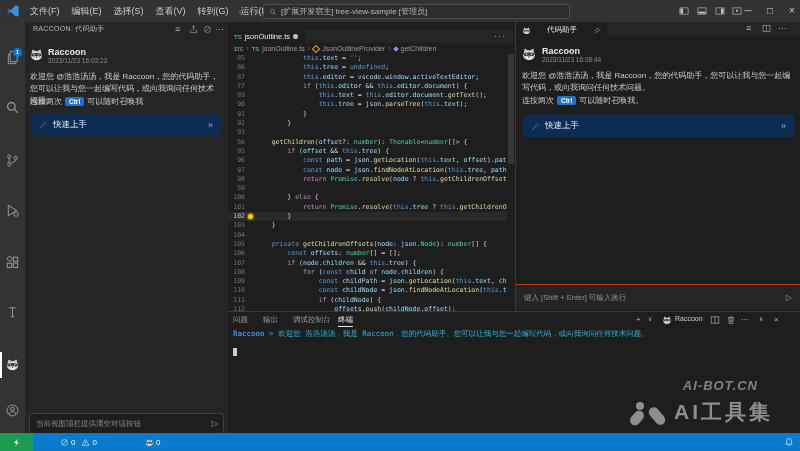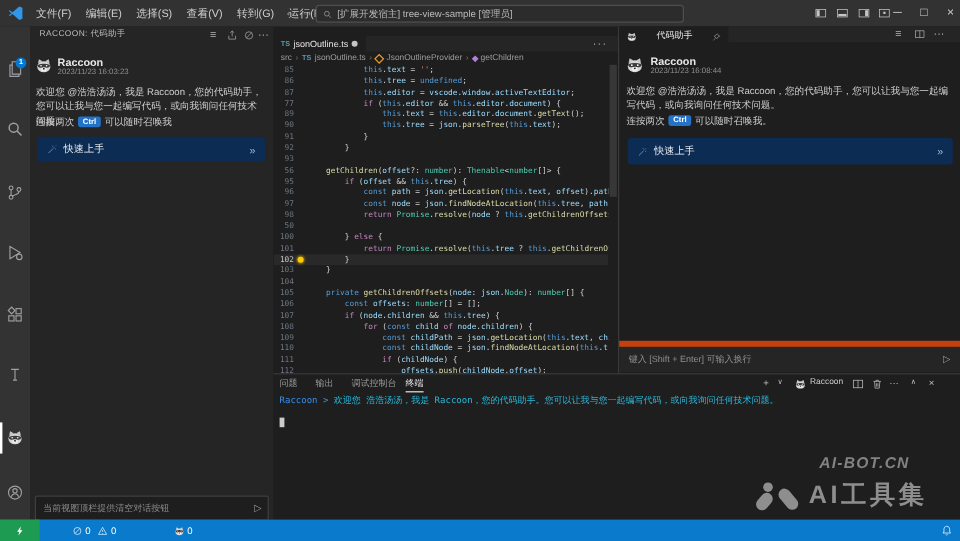--- a/index.html
+++ b/index.html
@@ -59,31 +59,31 @@
   .bulb{width:5px;height:5px;border-radius:50%;background:#fc0;box-shadow:0 0 2px 1px rgba(255,204,0,.5)}
   .ct{white-space:pre;color:#d4d4d4}
   .t-kw{color:#569cd6}.t-ctrl{color:#c586c0}.t-prop{color:#9cdcfe}.t-fn{color:#dcdcaa}
   .t-type{color:#4ec9b0}.t-str{color:#ce9178}.t-pun{color:#d4d4d4}
   #scrollbar{left:279px;top:24px;width:8px;height:264px}
   #scrollthumb{left:1px;top:0;width:6px;height:110px;background:rgba(121,121,121,.28)}
   
   #rightpanel{left:515px;top:22px;width:285px;height:289px;background:#1e1e1e;border-left:1px solid #3a3a3a;box-sizing:border-box}
   #rp-header{left:0;top:0;width:284px;height:13px;background:#252526}
   #rp-tab{left:0;top:0;height:13px;background:#1e1e1e;display:flex;align-items:flex-end;gap:16px;padding:0 6px}
-  #rp-input{left:0;top:262px;width:284px;height:26px;background:#252526;border-top:5px solid #c2410c;display:flex;align-items:center;box-sizing:border-box}
+  #rp-input{left:0;top:262px;width:284px;height:26px;background:#252526;border-top:1px solid #c2410c;display:flex;align-items:center;box-sizing:border-box}
   #rp-input .ph{font-size:7.5px;color:#8f8f8f;padding-left:8px;flex:1;white-space:nowrap;overflow:hidden}
   
   #bottompanel{left:228px;top:311px;width:572px;height:122px;background:#1e1e1e;border-top:1px solid #3a3a3a;box-sizing:border-box}
   .ptab{top:2px;height:12px;font-size:7.5px;color:#9a9a9a;line-height:12px;white-space:nowrap}
   .ptab.active{color:#e7e7e7;border-bottom:1px solid #e7e7e7}
   .pico{top:3px;width:10px;height:10px;color:#bdbdbd}
   .ptxtico{top:1px;font-size:8px;color:#bdbdbd;line-height:13px}
   #termlabel{font-size:7px;color:#cfcfcf;white-space:nowrap}
   #terminal{left:5px;top:17px;font-family:"DejaVu Sans Mono",monospace;font-size:7.5px;line-height:9px;white-space:nowrap}
-  .tprompt{font-weight:normal}
+  .tprompt{font-weight:bold}
   .cursorblk{display:inline-block;width:4px;height:8px;background:#cccccc;vertical-align:middle}
   #wm1{right:42px;top:66px;font-size:13px;font-weight:bold;font-style:italic;color:#8d8d8d;letter-spacing:1px;opacity:.9}
   #wm2{left:446px;top:86px;font-size:21px;font-weight:bold;color:#9b9b9b;letter-spacing:3px;opacity:.9}
   
   #statusbar{left:0;top:433px;width:800px;height:18px;color:#fff}
   #remote{left:0;top:0;width:33px;height:18px;display:flex;align-items:center;justify-content:center}
   .sbitem{top:0;height:18px;display:flex;align-items:center;gap:2px;font-size:8px;color:#fff}
   .sbic{width:9px;height:9px;color:#fff}
 </style>
 </head>

